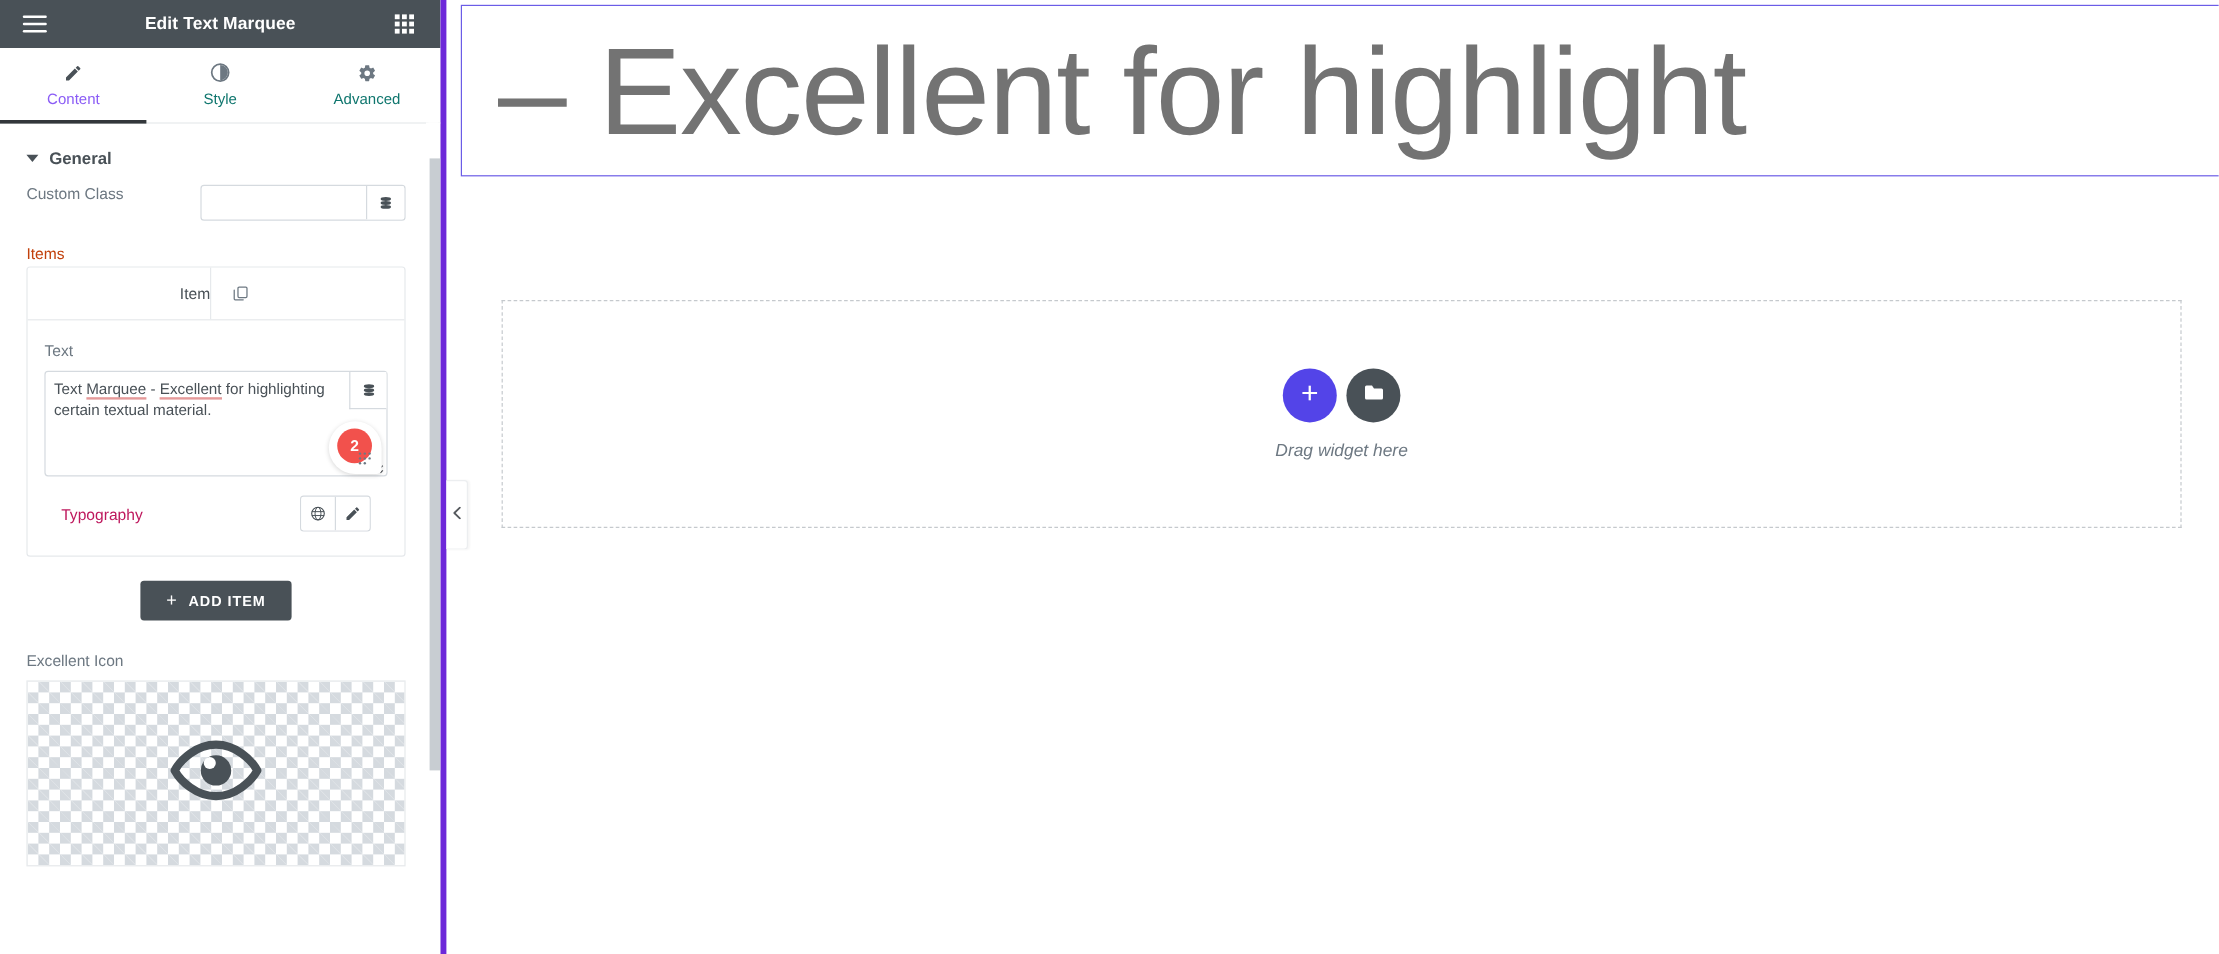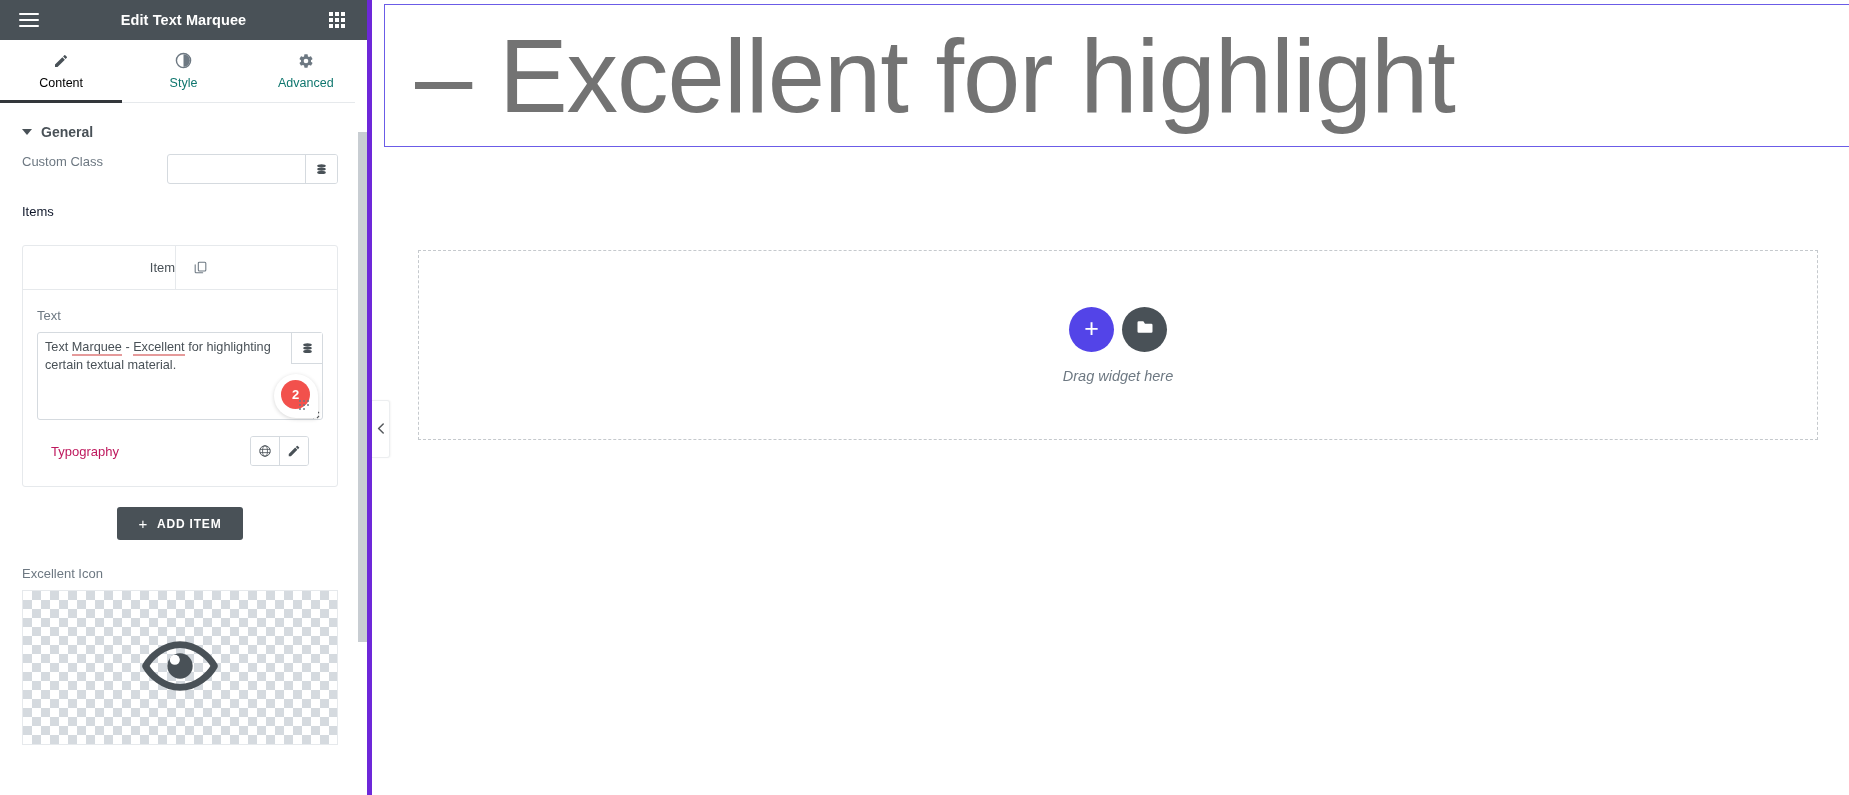--- a/index.html
+++ b/index.html
@@ -42,21 +42,21 @@
   
   #tabs{
     position:relative;height:62px;display:flex;background:#fff;
     border-bottom:1px solid #e6e9ec;
   }
   .tab{
     flex:1;display:flex;flex-direction:column;align-items:center;justify-content:center;
     gap:7px;cursor:pointer;position:relative;
   }
   .tab .tlabel{font-size:12.5px;color:#0f766e;}
-  .tab.active .tlabel{color:#000000;}
+  .tab.active .tlabel{color:#8b5cf6;}
   .tab .ticon{height:17px;display:flex;align-items:center;justify-content:center;}
   .tab.active:after{
     content:"";position:absolute;left:0;right:0;bottom:-1px;height:3px;background:#33373b;
   }
 
   
   #panel-body{
     position:absolute;left:0;top:102px;right:0;bottom:0;
     overflow:hidden;
   }
@@ -77,21 +77,21 @@
   .input-wrap{display:flex;align-items:stretch;width:171px;height:30px;border:1px solid #d5dadf;border-radius:3px;background:#fff;box-sizing:border-box;overflow:hidden;}
   .input-wrap input{
     flex:1;border:0;outline:none;padding:0 8px;font-size:12.5px;color:#495157;
     font-family:"Liberation Sans",sans-serif;background:transparent;min-width:0;
   }
   .icon-btn{
     width:31px;display:flex;align-items:center;justify-content:center;
     border-left:1px solid #d5dadf;background:#fff;cursor:pointer;flex:0 0 31px;
   }
 
-  .field-label{font-size:13px;color:#0f172a;padding:0 22px;margin-bottom:26px;}
+  .field-label{font-size:13px;color:#c2410c;padding:0 22px;margin-bottom:3px;}
 
   
   .repeater{margin:0 22px 0 22px;border:1px solid #e6e9ec;border-radius:3px;background:#fff;}
   .rep-item-head{
     height:43px;display:flex;align-items:center;justify-content:center;
     border-bottom:1px solid #e6e9ec;cursor:pointer;
   }
   .rep-item-title{font-size:13px;color:#495157;padding-left:14px;}
   .rep-tools{display:flex;align-items:center;height:100%;}
   .rep-tool{

